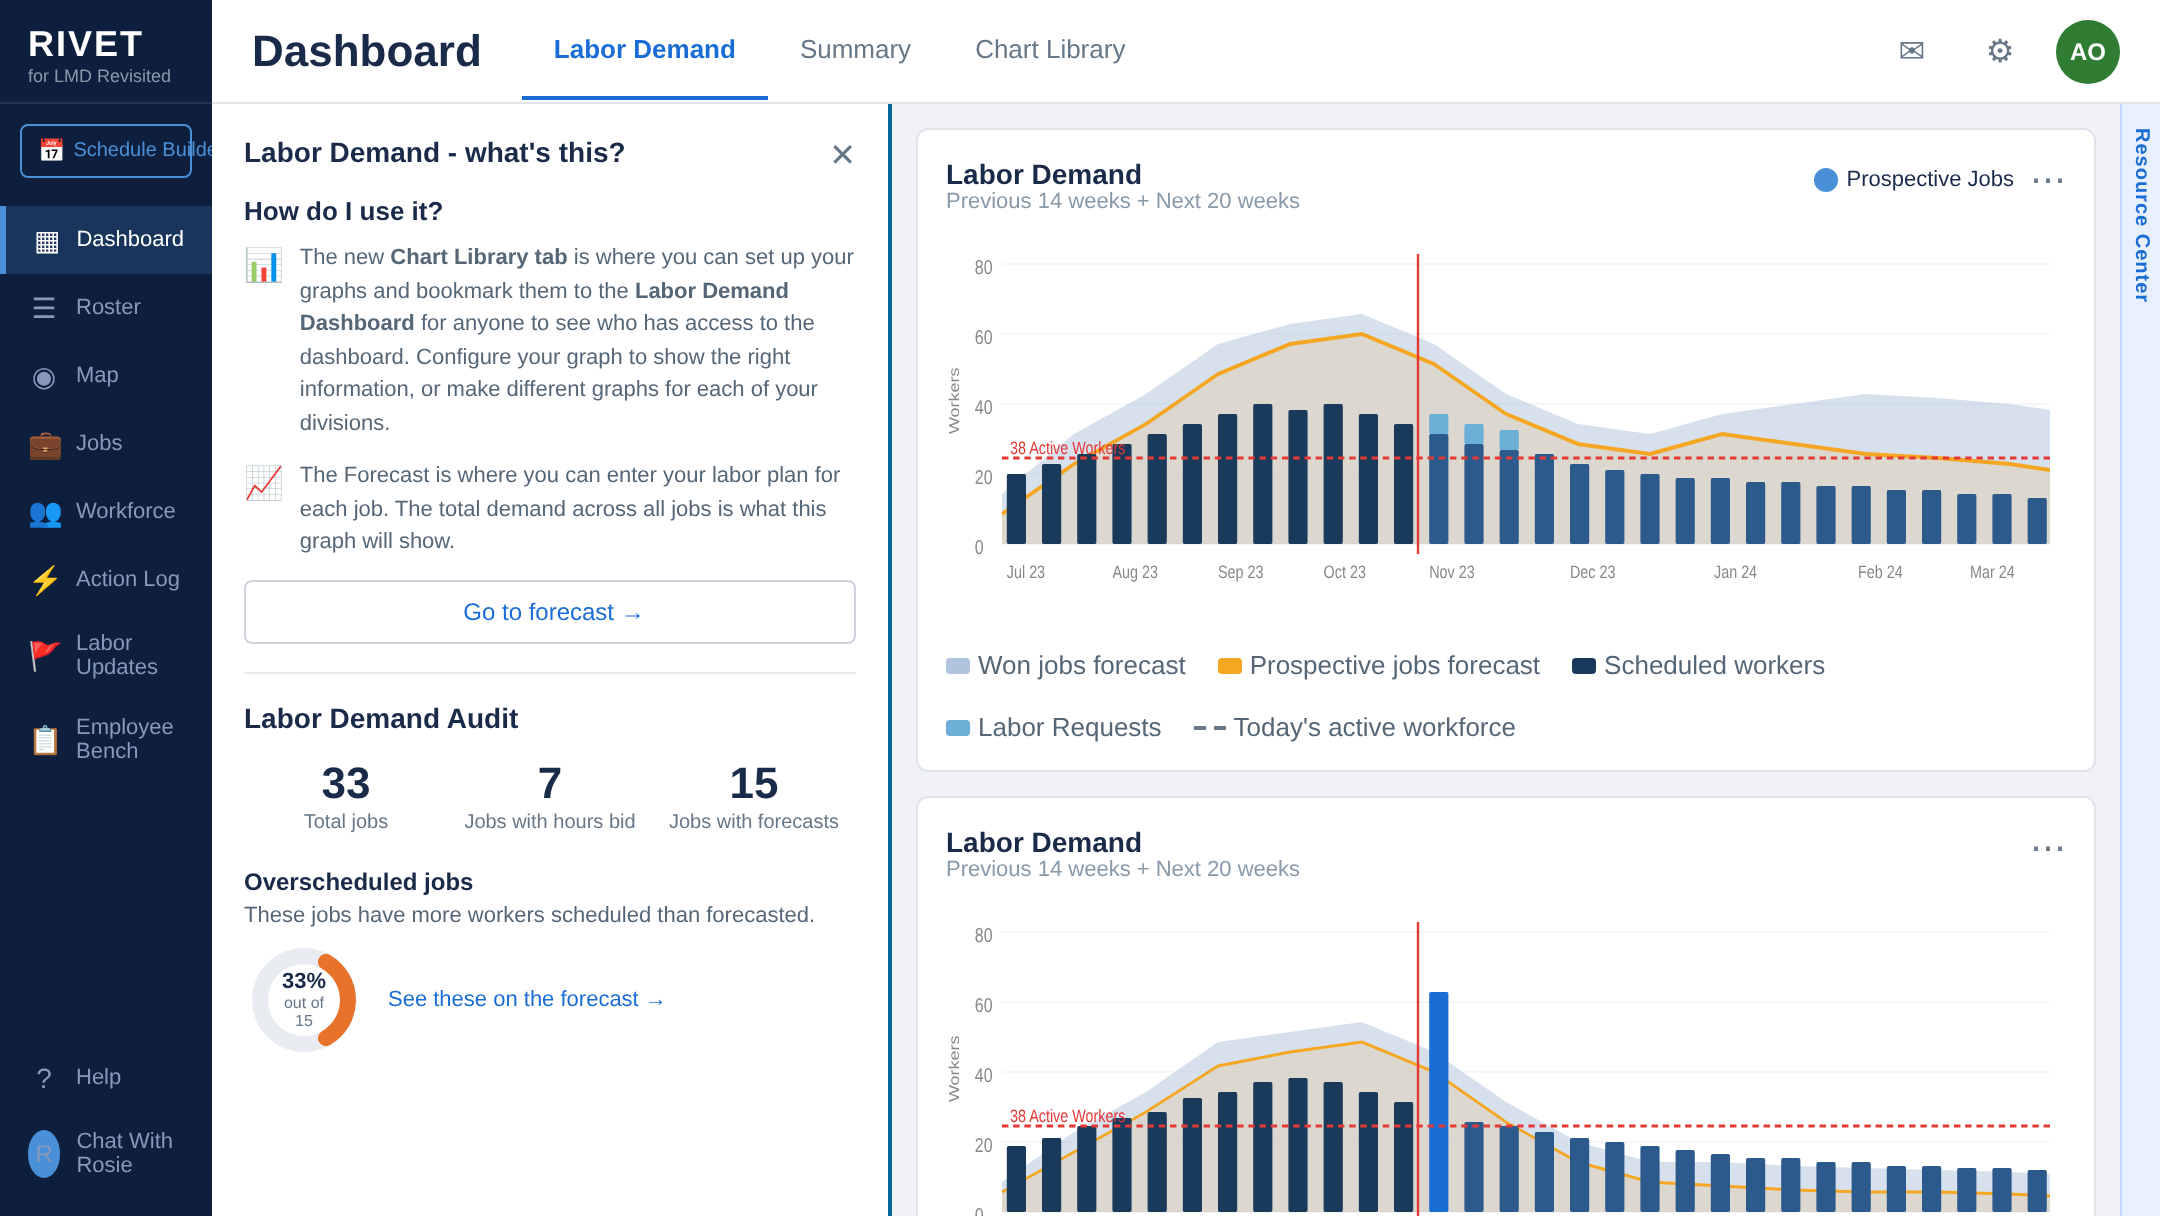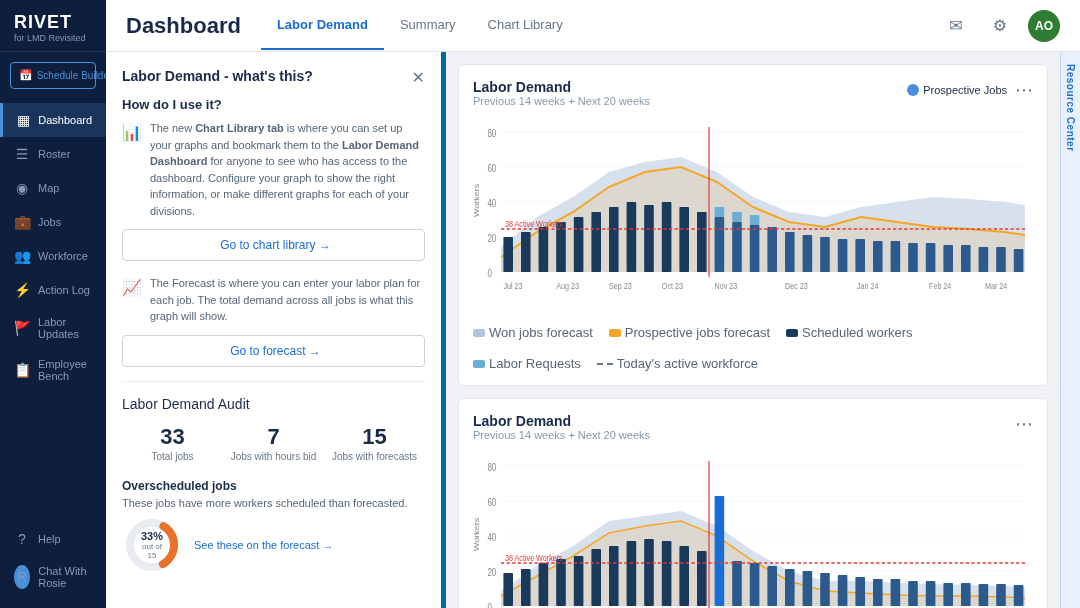--- a/index.html
+++ b/index.html
@@ -36,34 +36,34 @@
     .header-tab.active { color: #1a6dd4; border-bottom: 2px solid #1a6dd4; font-weight: 600; }
     .header-spacer { flex: 1; }
     .header-actions { display: flex; align-items: center; gap: 12px; }
     .header-icon-btn { width: 32px; height: 32px; display: flex; align-items: center; justify-content: center; color: #667788; cursor: pointer; font-size: 16px; }
     .avatar { width: 32px; height: 32px; border-radius: 50%; background: #2e7d32; color: #fff; display: flex; align-items: center; justify-content: center; font-size: 12px; font-weight: 700; cursor: pointer; }
 
     
     .content { display: flex; flex: 1; overflow: hidden; }
 
     
-    .panel { width: 340px; background: #fff; border-right: 5px solid #0369a1; overflow-y: auto; flex-shrink: 0; padding: 16px; }
+    .panel { width: 340px; background: #fff; border-right: 2px solid #0369a1; overflow-y: auto; flex-shrink: 0; padding: 16px; }
     .panel-header { display: flex; justify-content: space-between; align-items: flex-start; margin-bottom: 10px; }
     .panel-title { font-size: 14px; font-weight: 700; color: #1a2b4a; }
     .close-btn { background: none; border: none; font-size: 16px; color: #667788; cursor: pointer; }
     .panel-desc { font-size: 11px; color: #556677; line-height: 1.5; margin-bottom: 14px; }
     .panel-section-title { font-size: 13px; font-weight: 700; color: #1a2b4a; margin-bottom: 8px; }
     .panel-text { font-size: 11px; color: #556677; line-height: 1.5; margin-bottom: 10px; display: flex; gap: 8px; align-items: flex-start; }
     .panel-text-icon { font-size: 16px; flex-shrink: 0; margin-top: 1px; }
     .chart-lib-icon { color: #667788; }
     .forecast-icon { color: #667788; }
     .go-btn { display: flex; align-items: center; justify-content: center; border: 1px solid #ccd3dd; border-radius: 4px; padding: 8px 16px; font-size: 12px; color: #1a6dd4; cursor: pointer; margin-bottom: 14px; background: #fff; width: 100%; }
     .go-btn span { margin-left: 4px; }
     .audit-section { border-top: 1px solid #e8ecf0; padding-top: 14px; margin-top: 4px; }
-    .audit-title { font-size: 14px; font-weight: 400; color: #1a2b4a; margin-bottom: 12px; }
+    .audit-title { font-size: 14px; font-weight: 700; color: #1a2b4a; margin-bottom: 12px; }
     .audit-stats { display: flex; gap: 0; margin-bottom: 16px; }
     .audit-stat { flex: 1; text-align: center; }
     .audit-stat-num { font-size: 22px; font-weight: 700; color: #1a2b4a; }
     .audit-stat-label { font-size: 10px; color: #667788; line-height: 1.3; }
     .audit-block { margin-bottom: 16px; }
     .audit-block-title { font-size: 12px; font-weight: 700; color: #1a2b4a; margin-bottom: 4px; }
     .audit-block-desc { font-size: 11px; color: #556677; margin-bottom: 6px; }
     .audit-block-row { display: flex; align-items: center; gap: 12px; }
     .donut { position: relative; width: 60px; height: 60px; flex-shrink: 0; }
     .donut svg { width: 60px; height: 60px; }
@@ -174,23 +174,20 @@
         <div class="panel-header">
           <div class="panel-title">Labor Demand - what's this?</div>
           <button class="close-btn">✕</button>
         </div>
 
         <div class="panel-section-title">How do I use it?</div>
         <div class="panel-text">
           <span class="panel-text-icon chart-lib-icon">📊</span>
           <span>The new <strong>Chart Library tab</strong> is where you can set up your graphs and bookmark them to the <strong>Labor Demand Dashboard</strong> for anyone to see who has access to the dashboard. Configure your graph to show the right information, or make different graphs for each of your divisions.</span>
         </div>
-        <button class="go-btn">
-          <span>Go to chart library →</span>
-        </button>
 
         <div class="panel-text">
           <span class="panel-text-icon forecast-icon">📈</span>
           <span>The Forecast is where you can enter your labor plan for each job. The total demand across all jobs is what this graph will show.</span>
         </div>
         <button class="go-btn">
           <span>Go to forecast →</span>
         </button>
 
         <div class="audit-section">

